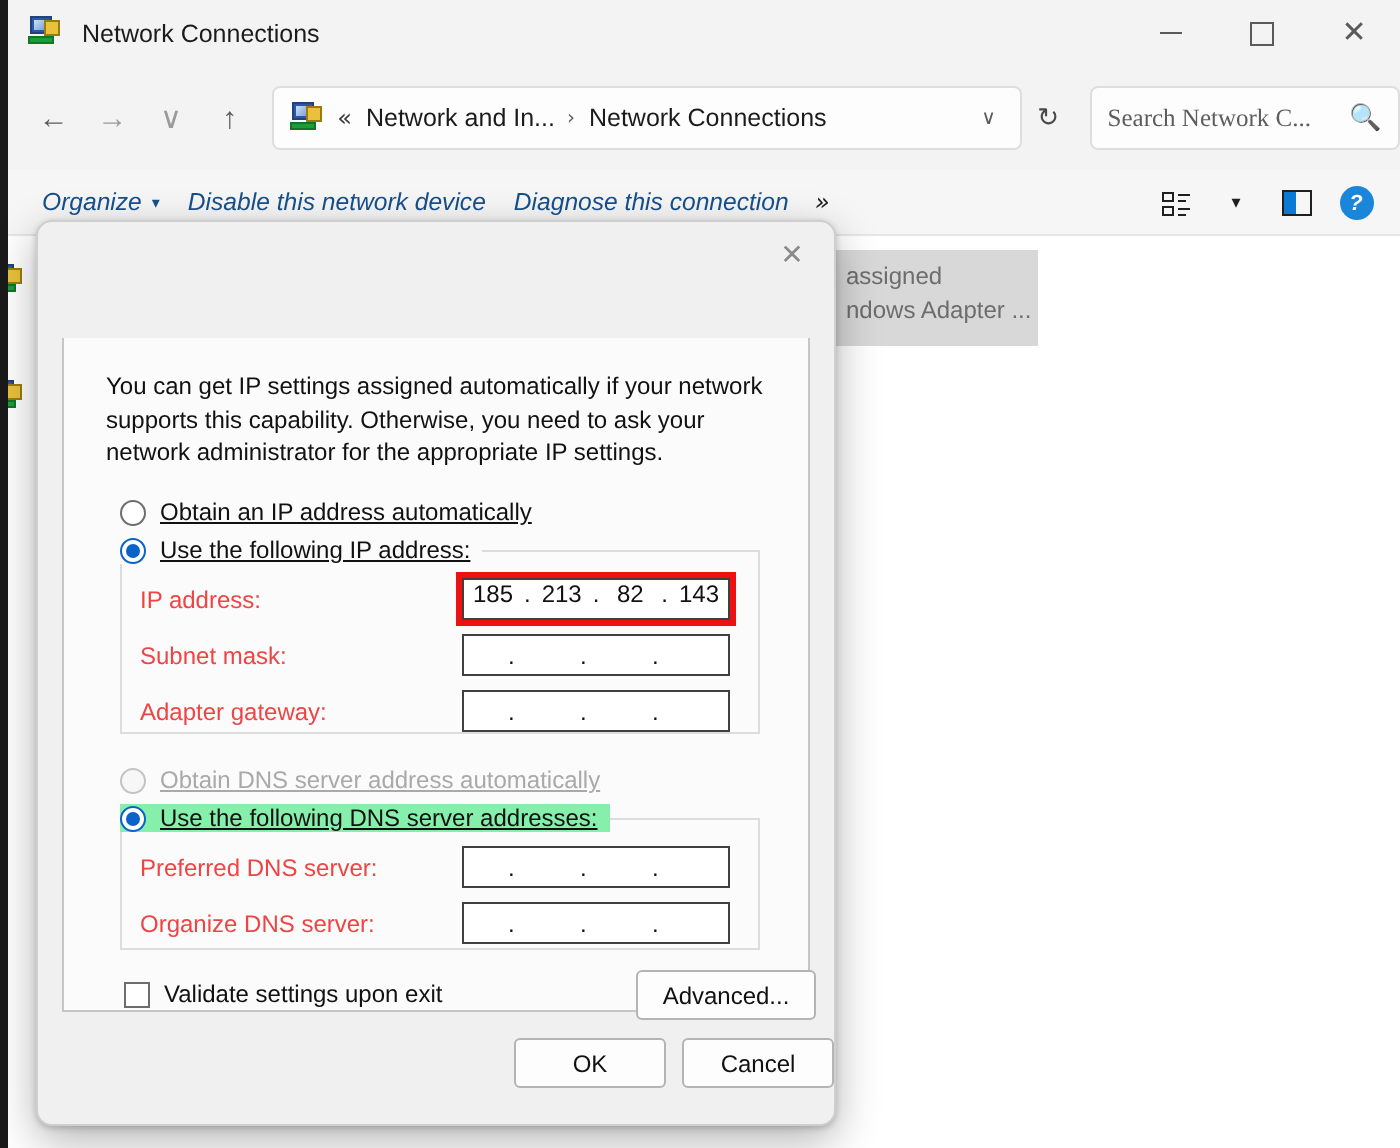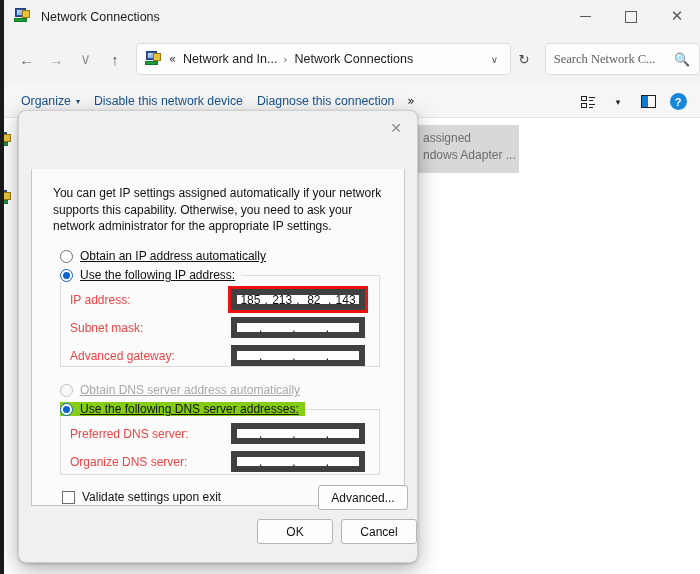--- a/index.html
+++ b/index.html
@@ -116,21 +116,21 @@
     overflow: hidden;
     font-family: Liberation Serif, serif;
   }
   .search-ico { color: #3a3a3a; font-size: 13px; font-family: "DejaVu Sans", sans-serif; }
 
   
   .cmdbar {
     position: absolute; left: 0; top: 85px; right: 0; height: 33px;
     background: #f6f6f6;
     border-bottom: 1px solid #e6e6e6;
-    display: flex; align-items: center;
+    display: flex; align-items: center; font-style: italic;
   }
   .cmd-item {
     font-size: 12.3px; color: #17508a; white-space: nowrap;
     padding: 0 7px; height: 26px; display: flex; align-items: center;
   }
   .cmd-item:first-child { margin-left: 10px; }
   .cmd-caret { margin-left: 5px; font-size: 8px; font-family: "DejaVu Sans", sans-serif; }
   .cmd-overflow {
     font-size: 12px; color: #222; padding: 0 6px;
     font-family: "DejaVu Sans", sans-serif;
@@ -289,22 +289,22 @@
     border: 1px solid #dcdcdc;
   }
 
   .field-label {
     position: absolute; font-size: 12px; color: #ef4444; white-space: nowrap;
   }
   .ipbox {
     position: absolute;
     height: 21px;
     background: #ffffff;
-    border: 6px solid #404040;
-    display: flex; align-items: center;
+    border: 1px solid #404040;
+    display: flex; 
     font-size: 12px; color: #111;
   }
   .ip-seg {
     width: 33px; text-align: center; white-space: nowrap;
   }
   .ip-dot { width: 6px; text-align: center; color: #111; }
   .ip-empty-dots {
     width: 100%; display: flex; align-items: center;
     padding-left: 22px;
   }
@@ -481,36 +481,36 @@
 
     <div class="field-label" style="left:38px; top:152px;">Subnet mask:</div>
     <div class="ipbox" style="left:199px; top:148px; width:134px;">
       <div class="ip-empty-dots">
           <span>.</span>
           <span>.</span>
           <span>.</span>
         </div>
     </div>
 
-    <div class="field-label" style="left:38px; top:180px;">Advanced gateway:</div>
+    <div class="field-label" style="left:38px; top:180px;">Adapter gateway:</div>
     <div class="ipbox" style="left:199px; top:176px; width:134px;">
       <div class="ip-empty-dots">
           <span>.</span>
           <span>.</span>
           <span>.</span>
         </div>
     </div>
 
     <div class="radio-row" style="left:28px; top:214px;">
       <div class="radio disabled"></div>
       <div class="radio-label disabled ul">Obtain DNS server address automatically</div>
     </div>
 
     <div class="group" style="left:28px; top:240px; width:320px; height:66px;"></div>
-    <div class="radio-row" style="left:28px; top:233px; background:#84cc16; padding-right:6px;">
+    <div class="radio-row" style="left:28px; top:233px; background:#86efac; padding-right:6px;">
       <div class="radio checked"></div>
       <div class="radio-label ul">Use the following DNS server addresses:</div>
     </div>
 
     <div class="field-label" style="left:38px; top:258px;">Preferred DNS server:</div>
     <div class="ipbox" style="left:199px; top:254px; width:134px;">
       <div class="ip-empty-dots">
           <span>.</span>
           <span>.</span>
           <span>.</span>

